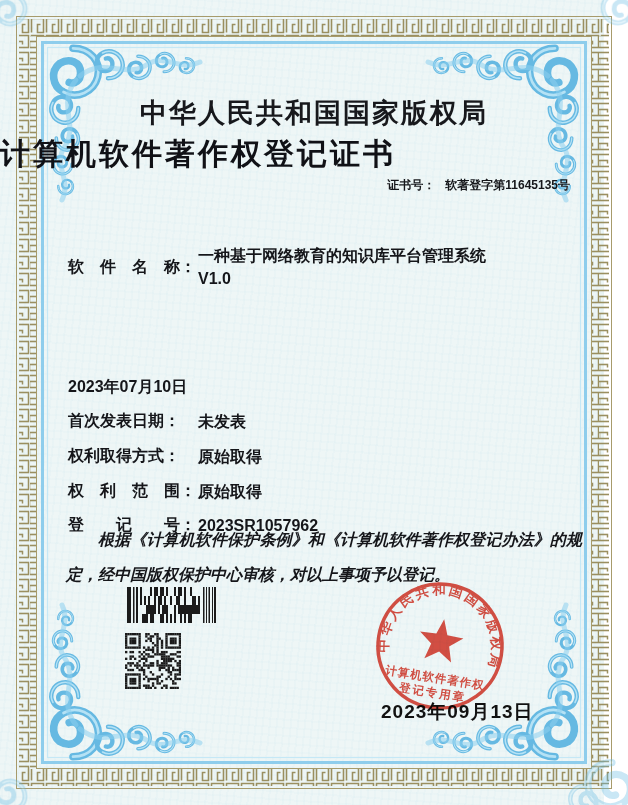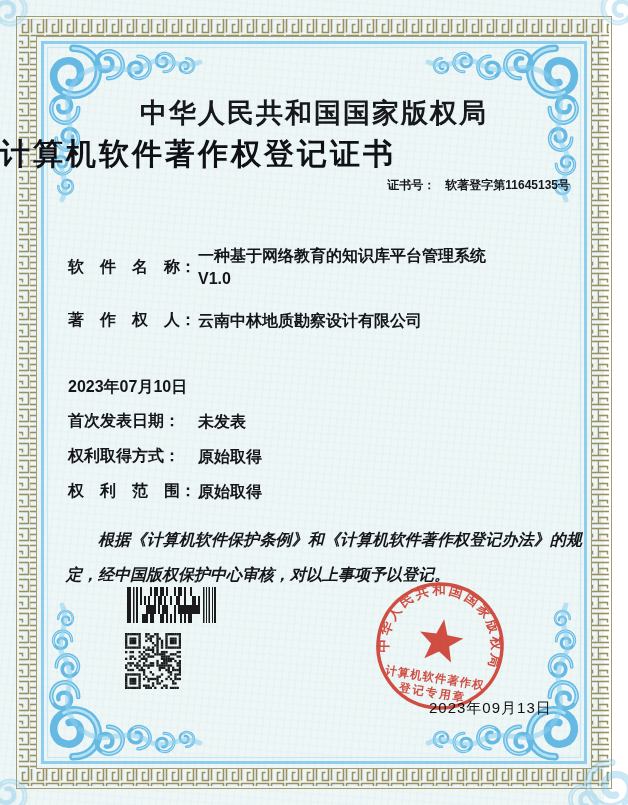--- a/index.html
+++ b/index.html
@@ -36,21 +36,21 @@
   .statement{
     position:absolute;left:66px;top:506px;width:516px;
     font-size:16px;font-weight:700;line-height:35px;text-indent:2em;
     color:#15161a;text-align:justify;font-style:italic;
   }
   .barcode{position:absolute;left:127px;top:587px;}
   .qrcode{position:absolute;left:125px;top:633px;}
   .seal{position:absolute;left:370px;top:576px;z-index:3;mix-blend-mode:multiply;}
   .issue-date{
     position:absolute;left:381px;top:699px;
-    font-size:15px;font-weight:400;letter-spacing:1px;color:#111;z-index:2;margin-left:48px;
+    font-size:19px;font-weight:700;letter-spacing:1px;color:#111;z-index:2;
   }
 </style>
 </head>
 <body>
 
 <div class="page">
 
   <svg class="deco" width="628" height="805" viewBox="0 0 628 805">
     <defs>
       <pattern id="gk" width="15" height="17" patternUnits="userSpaceOnUse">
@@ -113,38 +113,38 @@
 
     <div class="cert-no-line">
       <span>证书号：</span><span class="num">软著登字第11645135号</span>
     </div>
 
     <div class="row" style="top:208px">
       <span class="lbl">软　件　名　称：</span>
       <span class="val">一种基于网络教育的知识库平台管理系统
 V1.0</span>
     </div>
-    <div class="row" style="top:273px">
-      <span class="lbl">著　作　权　人：</span>
-      <span class="val">云南中林地质勘察设计有限公司</span>
-    </div>
     <div class="row" style="top:339px">
       <span class="val">2023年07月10日</span>
     </div>
     <div class="row" style="top:409px">
       <span class="lbl">权利取得方式：</span>
       <span class="val">原始取得</span>
     </div>
     <div class="row" style="top:374px">
       <span class="lbl">首次发表日期：</span>
       <span class="val">未发表</span>
     </div>
     <div class="row" style="top:444px">
       <span class="lbl">权　利　范　围：</span>
       <span class="val">原始取得</span>
+    </div>
+    <div class="row" style="top:478px">
+      <span class="lbl">登　　记　　号：</span>
+      <span class="val">2023SR1057962</span>
     </div>
 
     <p class="statement">根据《计算机软件保护条例》和《计算机软件著作权登记办法》的规定，经中国版权保护中心审核，对以上事项予以登记。</p>
 
     <svg id="barcode-svg" class="barcode" width="90" height="36" viewBox="0 0 90 36">
         <rect x="0" y="0" width="4" height="36" fill="#1b1b1b"></rect>
         <rect x="6" y="0" width="1.5" height="36" fill="#1b1b1b"></rect>
         <rect x="9" y="0" width="2" height="36" fill="#1b1b1b"></rect>
         <rect x="13" y="0" width="2" height="9" fill="#1b1b1b"></rect>
         <rect x="23" y="0" width="2" height="9" fill="#1b1b1b"></rect>

